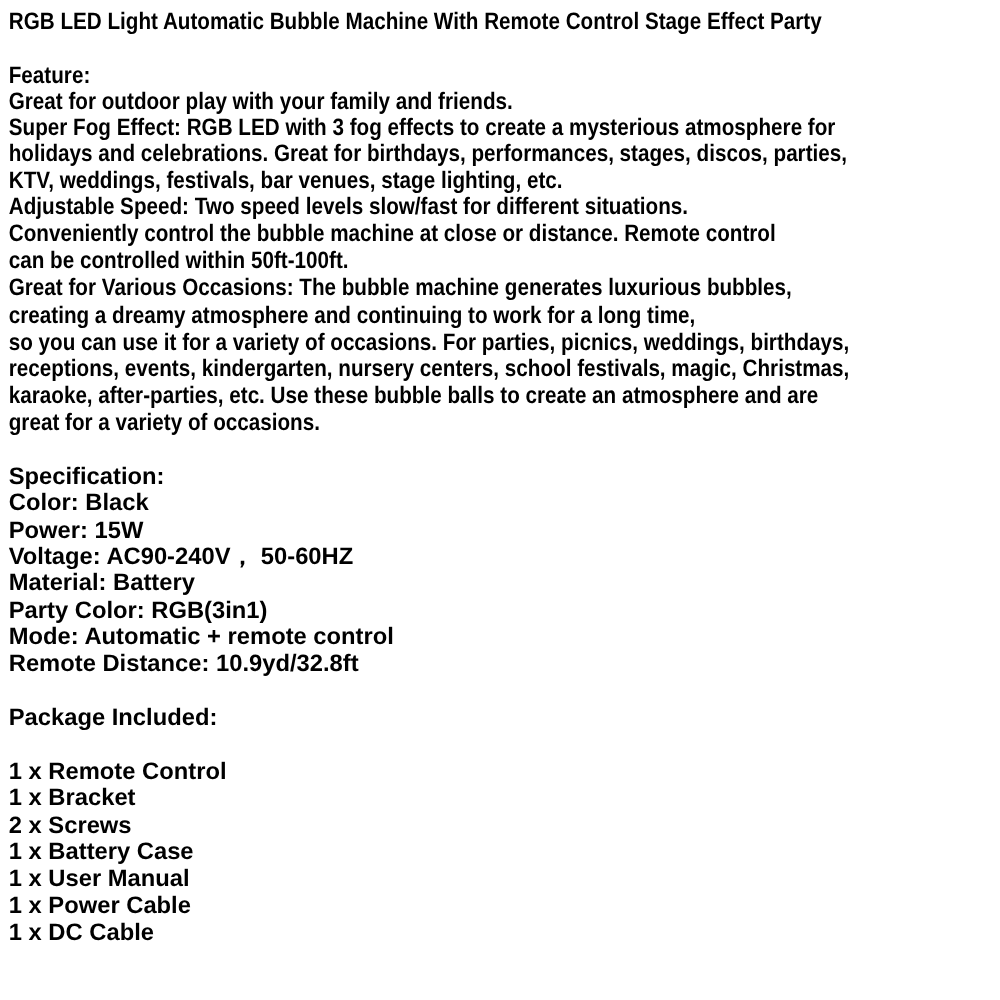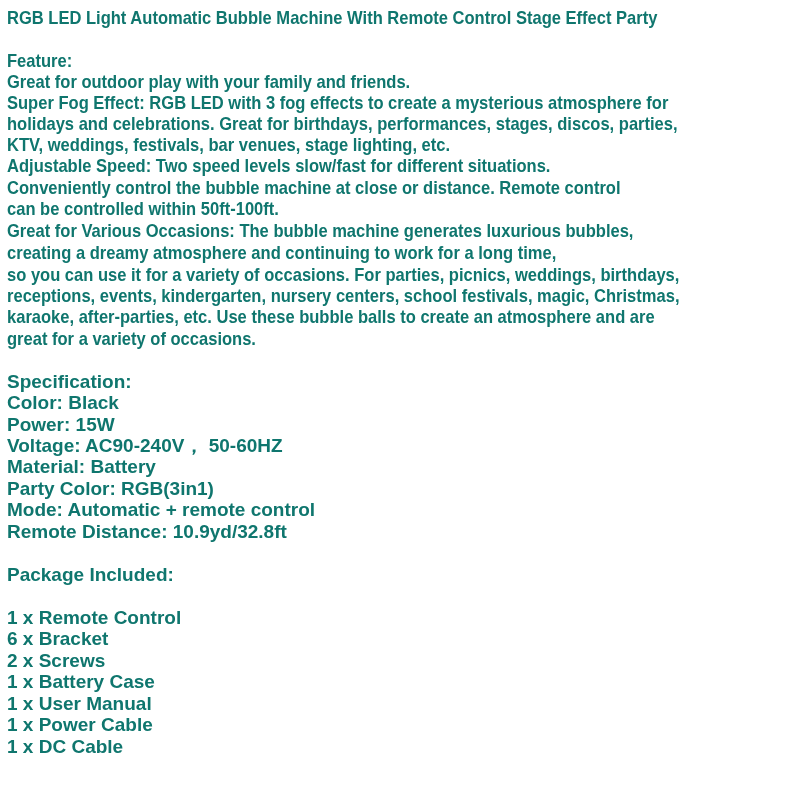--- a/index.html
+++ b/index.html
@@ -1,17 +1,17 @@
 <!DOCTYPE html>
 <html><head>
   <meta charset="utf-8">
   <style>
     html, body { margin: 0; padding: 0; background: #ffffff; }
     body { width: 800px; height: 800px; position: relative; overflow: hidden; }
-    .doc { position: absolute; left: 0; top: 0; width: 736px; height: 800px; color: #0f766e; }
+    .doc { position: absolute; left: 0; top: 0; width: 736px; height: 800px; color: #000000; }
     .line {
       position: absolute; left: 7px; white-space: nowrap;
       font-family: "Liberation Sans", sans-serif; font-weight: bold;
       line-height: 21px; height: 21px;
     }
     .cond { font-size: 19px; transform-origin: 0 50%; letter-spacing: 0px; }
     .wide { font-size: 19px; }
   </style>
 </head>
 <body>
@@ -38,19 +38,19 @@
   <div class="line wide" style="top:392px;">Color: Black</div>
   <div class="line wide" style="top:414px;">Power: 15W</div>
   <div class="line wide" style="top:435px;">Voltage: AC90-240V， 50-60HZ</div>
   <div class="line wide" style="top:456px;">Material: Battery</div>
   <div class="line wide" style="top:478px;">Party Color: RGB(3in1)</div>
   <div class="line wide" style="top:499px;">Mode: Automatic + remote control</div>
   <div class="line wide" style="top:521px;">Remote Distance: 10.9yd/32.8ft</div>
 
   <div class="line wide" style="top:564px;">Package Included:</div>
   <div class="line wide" style="top:607px;text-align:right;">1 x Remote Control</div>
-  <div class="line wide" style="top:628px;">6 x Bracket</div>
+  <div class="line wide" style="top:628px;">1 x Bracket</div>
   <div class="line wide" style="top:650px;">2 x Screws</div>
   <div class="line wide" style="top:671px;">1 x Battery Case</div>
   <div class="line wide" style="top:693px;">1 x User Manual</div>
   <div class="line wide" style="top:714px;">1 x Power Cable</div>
   <div class="line wide" style="top:736px;">1 x DC Cable</div>
 </div>
 
 </body></html>

